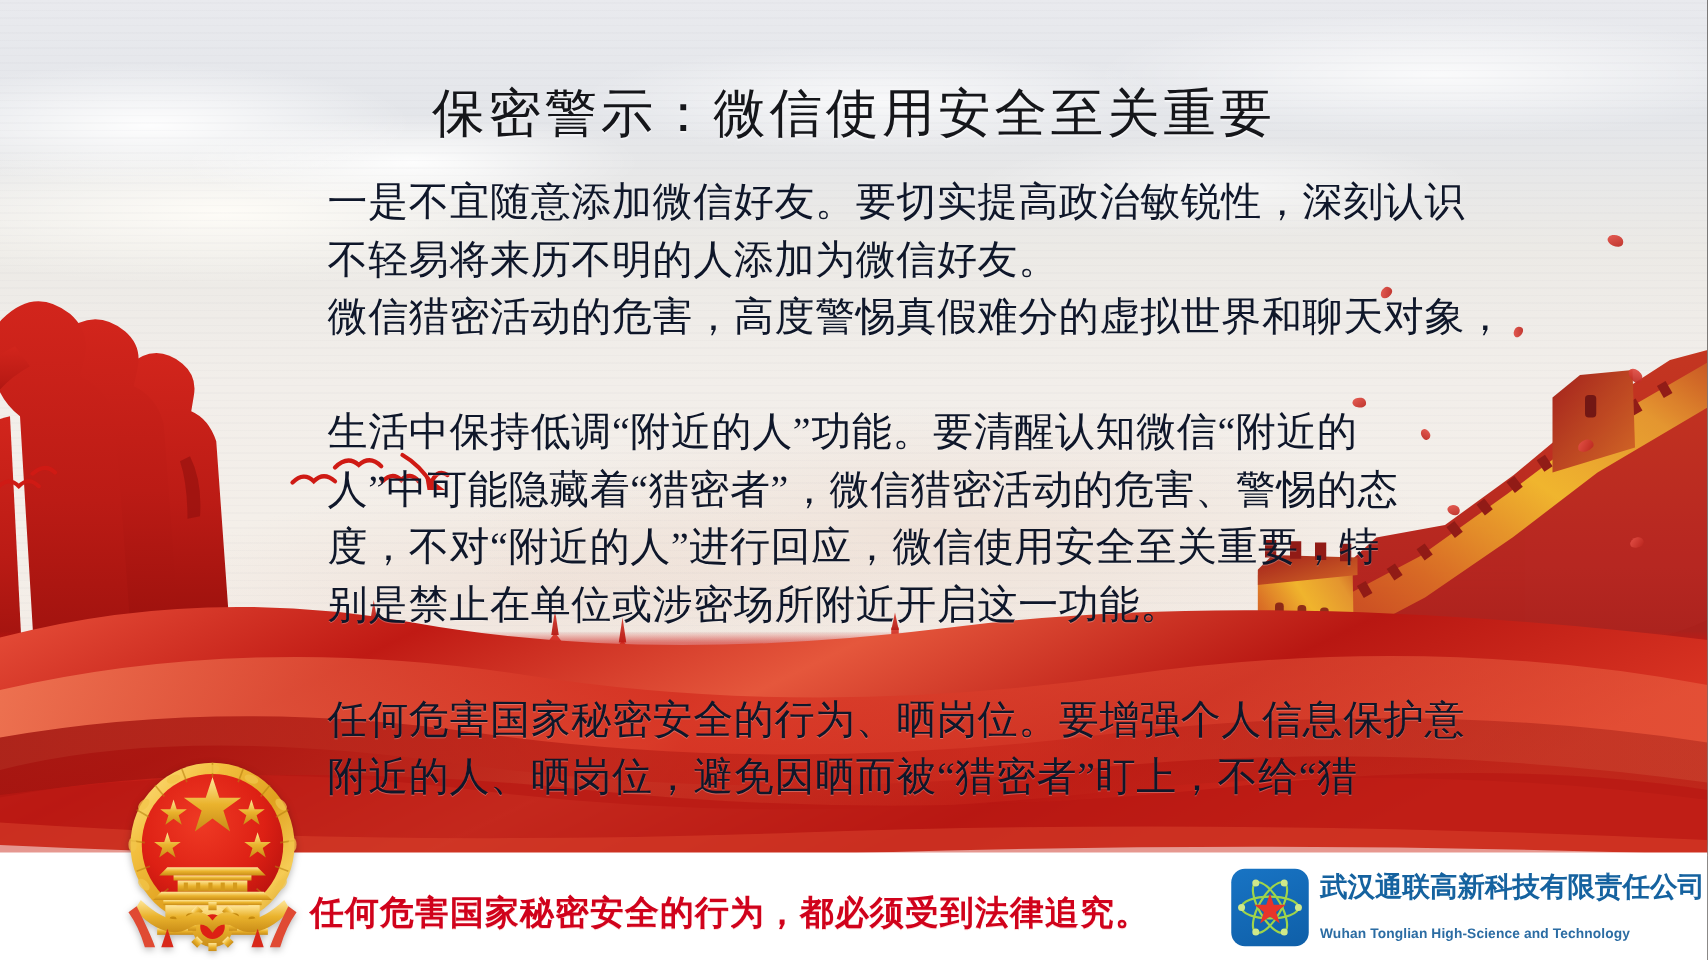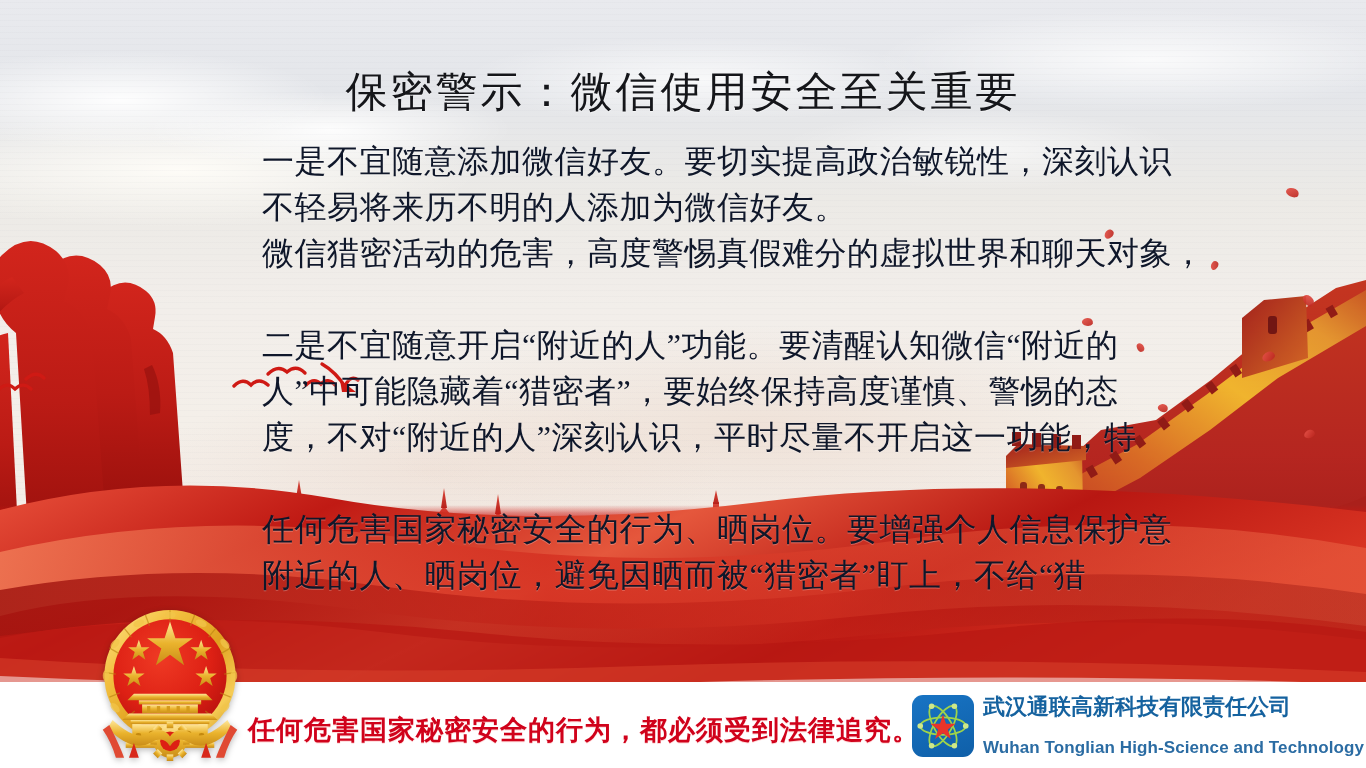--- a/index.html
+++ b/index.html
@@ -217,21 +217,21 @@
   .logo-cn {
     font-family: "Liberation Sans", "DejaVu Sans", sans-serif;
     font-size: 22px;
     font-weight: bold;
     color: #15629f;
     letter-spacing: 0px;
     white-space: nowrap;
   }
   .logo-en {
     font-family: "Liberation Sans", "DejaVu Sans", sans-serif;
-    font-size: 17px;
+    font-size: 11px;
     font-weight: bold;
     color: #2b6ca3;
     margin-top: 21px;
     white-space: nowrap;
     letter-spacing: .1px;
   }
 </style>
 </head>
 <body>
 
@@ -466,23 +466,24 @@
   <div class="title">保密警示：微信使用安全至关重要</div>
 
   <div class="body-text">
     <div class="para p1">
       <div>一是不宜随意添加微信好友。要切实提高政治敏锐性，深刻认识</div>
       <div>不轻易将来历不明的人添加为微信好友。</div>
       <div>微信猎密活动的危害，高度警惕真假难分的虚拟世界和聊天对象，</div>
     </div>
     <div class="gap"></div>
     <div class="para p2">
-      <div>二是不宜随意开启“附近的人”功能。要清醒认知微信“附近的</div>
-      <div>人”中可能隐藏着“猎密者”，要始终保持高度谨慎、警惕的态</div>
-      <div>度，不对“附近的人”深刻认识，平时尽量不开启这一功能，特</div>
+      <div>生活中保持低调“附近的人”功能。要清醒认知微信“附近的</div>
+      <div>人”中可能隐藏着“猎密者”，微信猎密活动的危害、警惕的态</div>
+      <div>度，不对“附近的人”进行回应，微信使用安全至关重要，特</div>
+      <div>别是禁止在单位或涉密场所附近开启这一功能。</div>
     </div>
     <div class="gap"></div>
     <div class="para p3">
       <div>任何危害国家秘密安全的行为、晒岗位。要增强个人信息保护意</div>
       <div>附近的人、晒岗位，避免因晒而被“猎密者”盯上，不给“猎</div>
     </div>
   </div>
 
   <svg class="emblem" viewBox="0 0 200 200">
     <defs>

